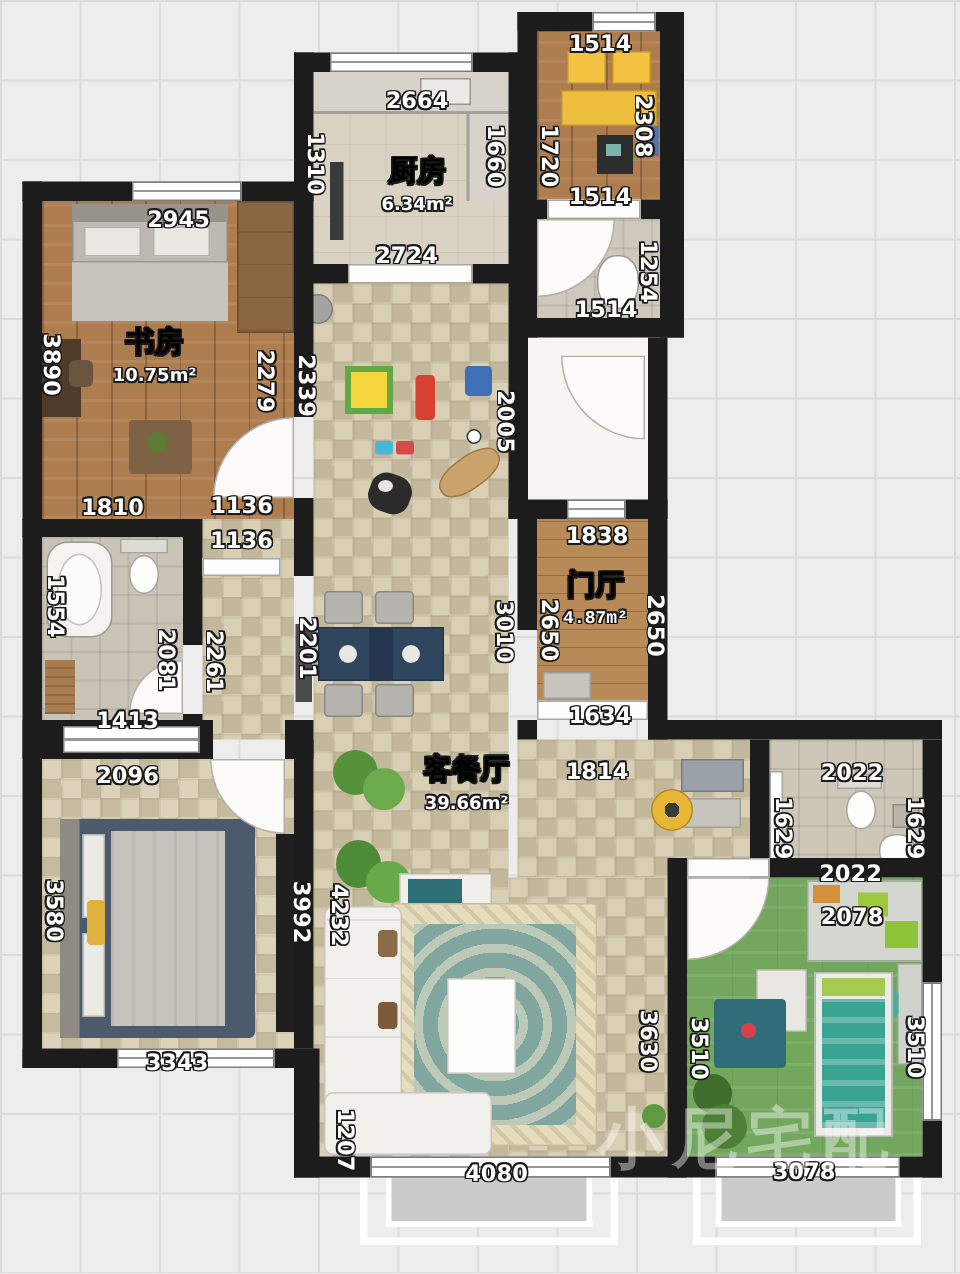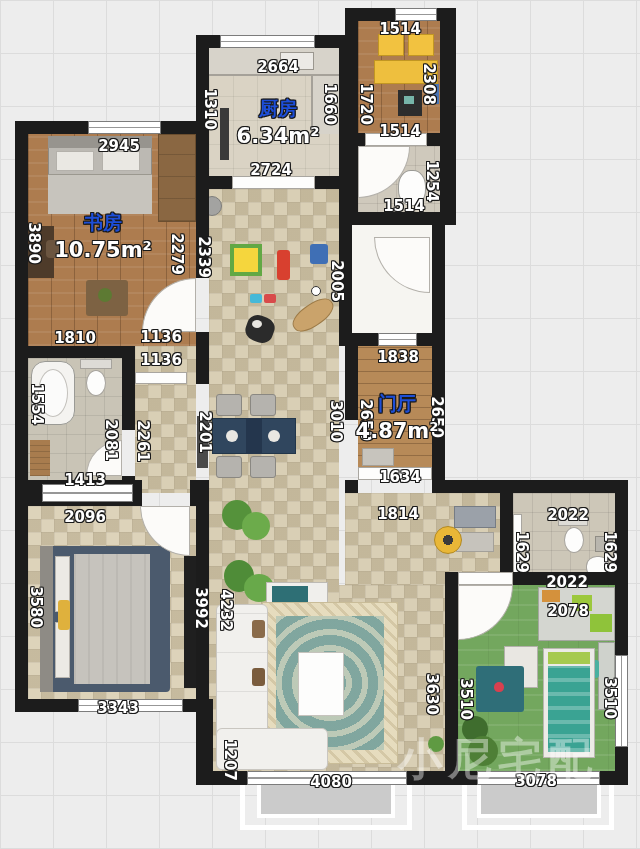--- a/index.html
+++ b/index.html
@@ -36,23 +36,23 @@
     border:1px solid #7c7c7c;z-index:4;box-sizing:border-box;}
   .doorband{background:#fdfdfc;border:1px solid #a9a6a0;z-index:4;box-sizing:border-box;}
   .arc{background:#fcfbf9;border:1px solid #b3b0aa;z-index:2;box-sizing:border-box;}
   .furn{z-index:2;box-sizing:border-box;}
   .bay{z-index:1;box-sizing:border-box;}
   
   #labels{position:absolute;left:0;top:0;width:640px;height:849px;z-index:6;pointer-events:none;}
   .dim{position:absolute;transform:translate(-50%,-50%);font-weight:bold;font-size:15px;color:#fff;white-space:nowrap;
     text-shadow:-1px -1px 0 #1a1a1a,1px -1px 0 #1a1a1a,-1px 1px 0 #1a1a1a,1px 1px 0 #1a1a1a,0 -1px 0 #1a1a1a,0 1px 0 #1a1a1a,-1px 0 0 #1a1a1a,1px 0 0 #1a1a1a;}
   .roomlab{position:absolute;transform:translate(-50%,-50%);text-align:center;white-space:nowrap;}
-  .rname{font-weight:bold;font-size:19px;color:#1d4ed8;
+  .rname{font-weight:bold;font-size:19px;color:#000000;
     text-shadow:-1px -1px 0 #1a1a1a,1px -1px 0 #1a1a1a,-1px 1px 0 #1a1a1a,1px 1px 0 #1a1a1a,0 -1px 0 #1a1a1a,0 1px 0 #1a1a1a,-1px 0 0 #1a1a1a,1px 0 0 #1a1a1a;}
-  .rarea{font-weight:bold;font-size:21px;color:#fff;margin-top:2px;
+  .rarea{font-weight:bold;font-size:12px;color:#fff;margin-top:2px;
     text-shadow:-1px -1px 0 #1a1a1a,1px -1px 0 #1a1a1a,-1px 1px 0 #1a1a1a,1px 1px 0 #1a1a1a,0 -1px 0 #1a1a1a,0 1px 0 #1a1a1a,-1px 0 0 #1a1a1a,1px 0 0 #1a1a1a;}
   #watermark{position:absolute;left:398px;top:730px;font-size:44px;font-weight:bold;letter-spacing:6px;
     color:rgba(255,255,255,.42);z-index:7;pointer-events:none;}
 </style>
 </head>
 <body>
 
 <div id="plan">
   <div class="abs grid"></div>
 
@@ -278,19 +278,23 @@
       <div class="dim" style="left: 331px; top: 782px;">4080</div>
       <div class="dim" style="left: 536px; top: 781px;">3078</div>
       <div class="roomlab" style="left: 278px; top: 122px;">
         <div class="rname">厨房</div>
         <div class="rarea">6.34m²</div>
       </div>
       <div class="roomlab" style="left: 103px; top: 236px;">
         <div class="rname">书房</div>
         <div class="rarea">10.75m²</div>
       </div>
-      <div class="roomlab" style="left: 397px; top: 417px;">
+      <div class="roomlab" style="left: 397px; top: 398px; font-family: Liberation Mono, monospace;">
         <div class="rname">门厅</div>
         <div class="rarea">4.87m²</div>
+      </div>
+      <div class="roomlab" style="left: 311px; top: 521px;">
+        <div class="rname">客餐厅</div>
+        <div class="rarea">39.66m²</div>
       </div>
     </div>
   <div id="watermark">小尼宅配</div>
 </div>
 
 </body></html>

